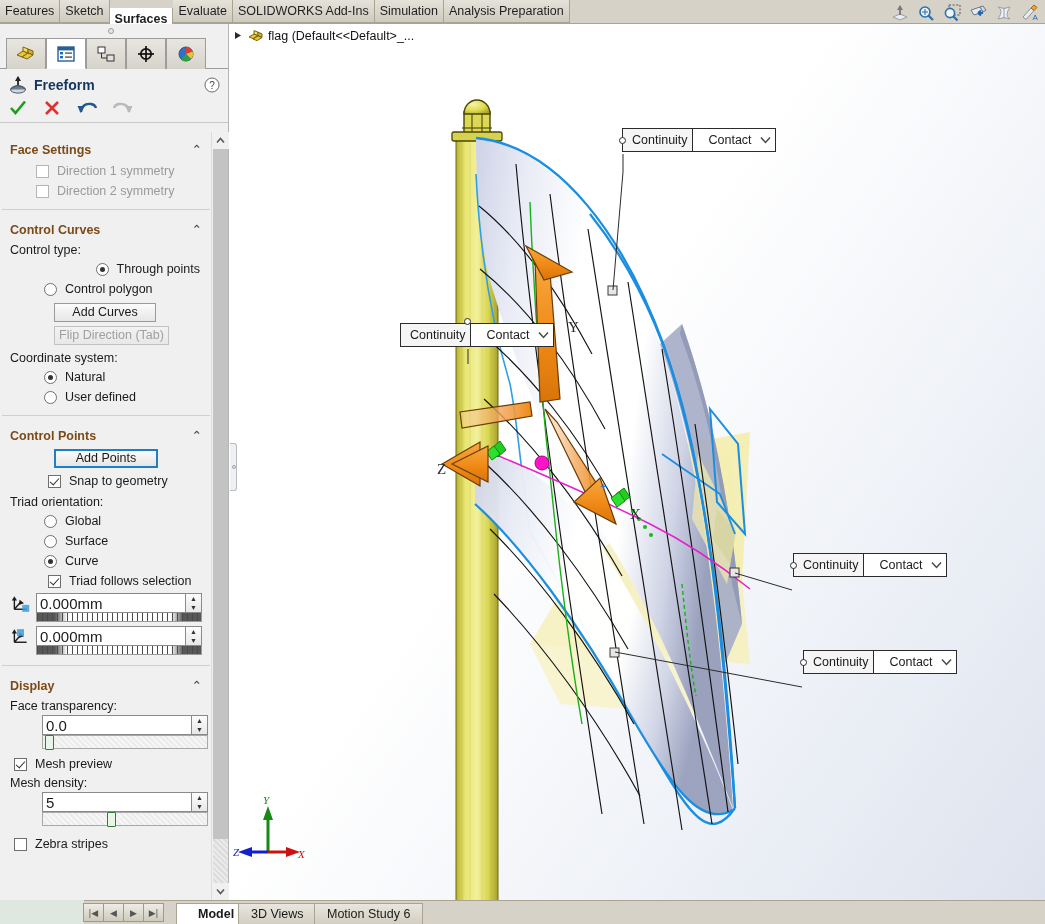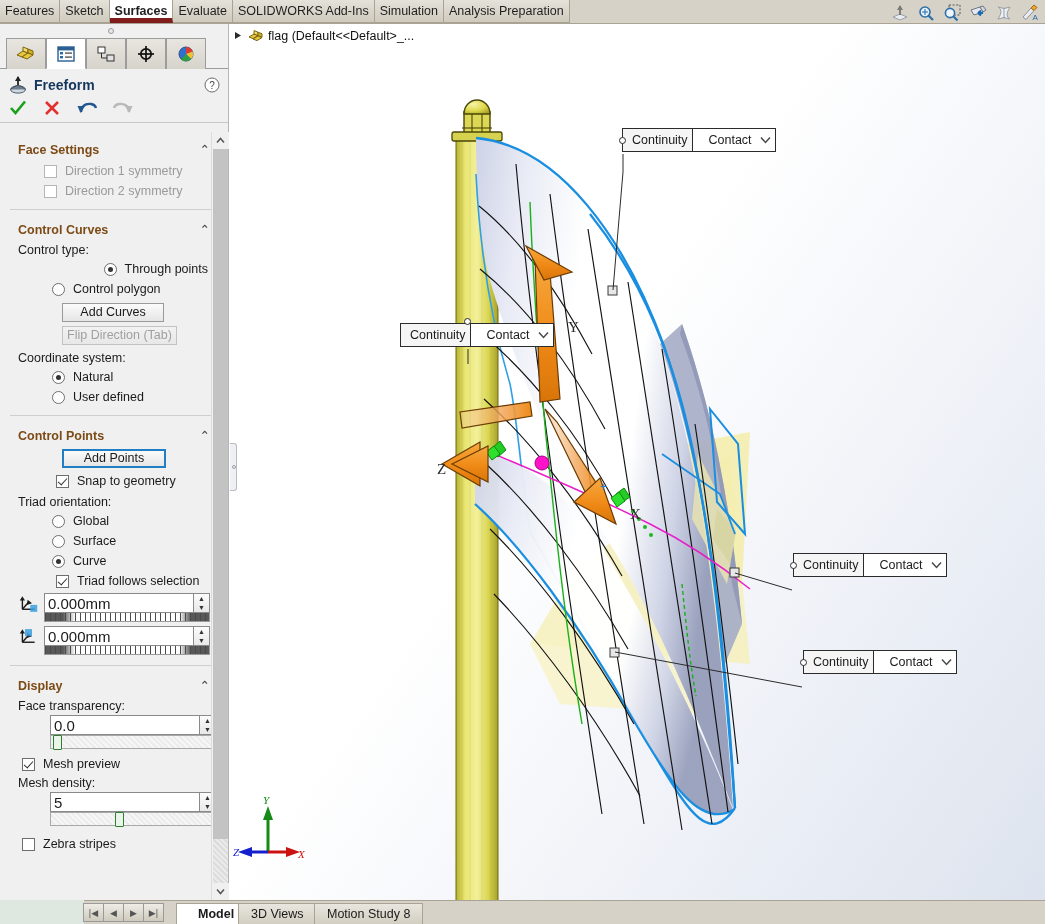--- a/index.html
+++ b/index.html
@@ -25,20 +25,21 @@
     padding: 0 5px; font-size: 12.5px;
     background: linear-gradient(#e5e2da, #cfcabd);
     border-right: 1px solid #a9a394;
     border-bottom: 1px solid #a9a394;
     color: #1f1f1f; cursor: default; white-space: nowrap;
   }
   .cmdtab.active {
     background: #ffffff;
     font-weight: bold;
     border-bottom: 5px solid #7f1d1d;
+    margin-top: 8px;
   }
   #toptools {
     position: absolute; right: 4px; top: 2px; height: 22px;
     display: flex; align-items: center; gap: 4px;
   }
   .ttbtn { width: 22px; height: 20px; display:flex; align-items:center; justify-content:center; }
 
   
   #cursor { position: absolute; left: 412px; top: 26px; width: 14px; height: 20px; pointer-events:none; }
 
@@ -69,21 +70,21 @@
   .ptab.active { background:#ffffff; border-bottom:1px solid #ffffff; }
 
   #pnlhead { padding: 7px 8px 2px 8px; position:relative; }
   #pnlhead .title { font-size: 14px; font-weight: bold; color:#14365c; margin-left: 26px; line-height:18px;}
   #pnlhead .fficon { position:absolute; left:8px; top:7px; width:20px; height:19px; }
   #pnlhead .help { position:absolute; right:8px; top:8px; width:16px;height:16px;}
   #pnlactions { padding: 3px 8px 6px 8px; display:flex; gap:14px; align-items:center; height:26px;}
   #pnlsep { height:1px; background:#c8c8c8; margin: 0 0 0 0;}
 
   #pnlbody {
-    position:absolute; left:8px; top:110px; width:212px; height:766px;
+    position:absolute; left:0; top:110px; width:212px; height:766px;
     overflow:hidden; background:#f0f0f0;
   }
   #pnlscroll {
     position:absolute; right:0px; top:108px; width:17px; height:768px;
     background:#f0f0f0; border-left:1px solid #dcdcdc;
   }
   #pnlscroll .arrow {
     width:17px; height:17px; display:flex;align-items:center;justify-content:center;
     background:#f0f0f0;
   }
@@ -792,16 +793,16 @@
   <div id="bottombar">
     <div id="leftstub"></div>
     <div class="navbtns">
       <div>|◀</div>
       <div>◀</div>
       <div>▶</div>
       <div>▶|</div>
     </div>
     <div class="btab active" style="left:176px">Model</div>
     <div class="btab" style="left:238px">3D Views</div>
-    <div class="btab" style="left:314px">Motion Study 8</div>
+    <div class="btab" style="left:314px">Motion Study 6</div>
   </div>
 
 </div>
 
 </body></html>

